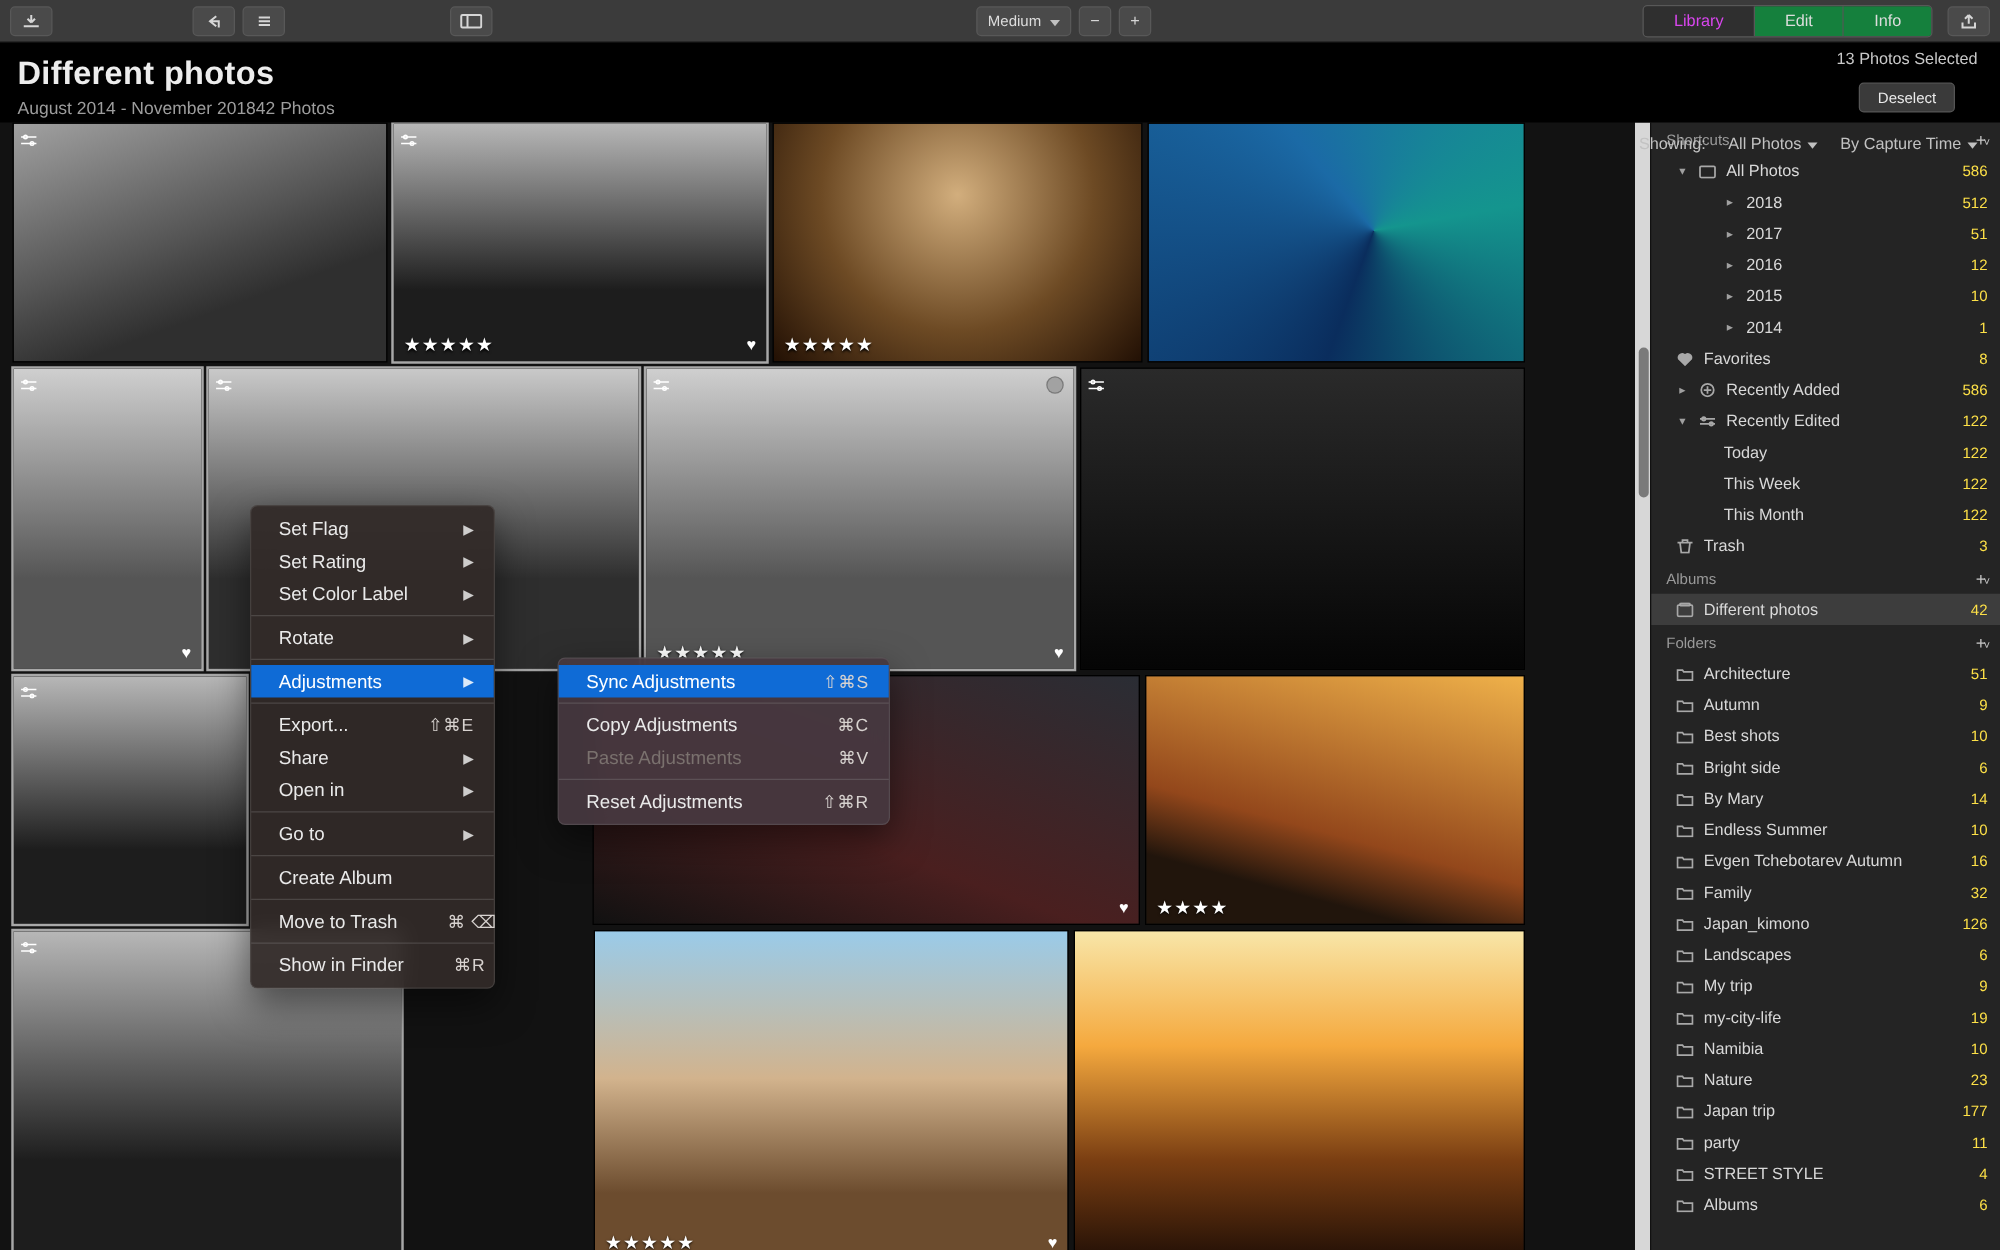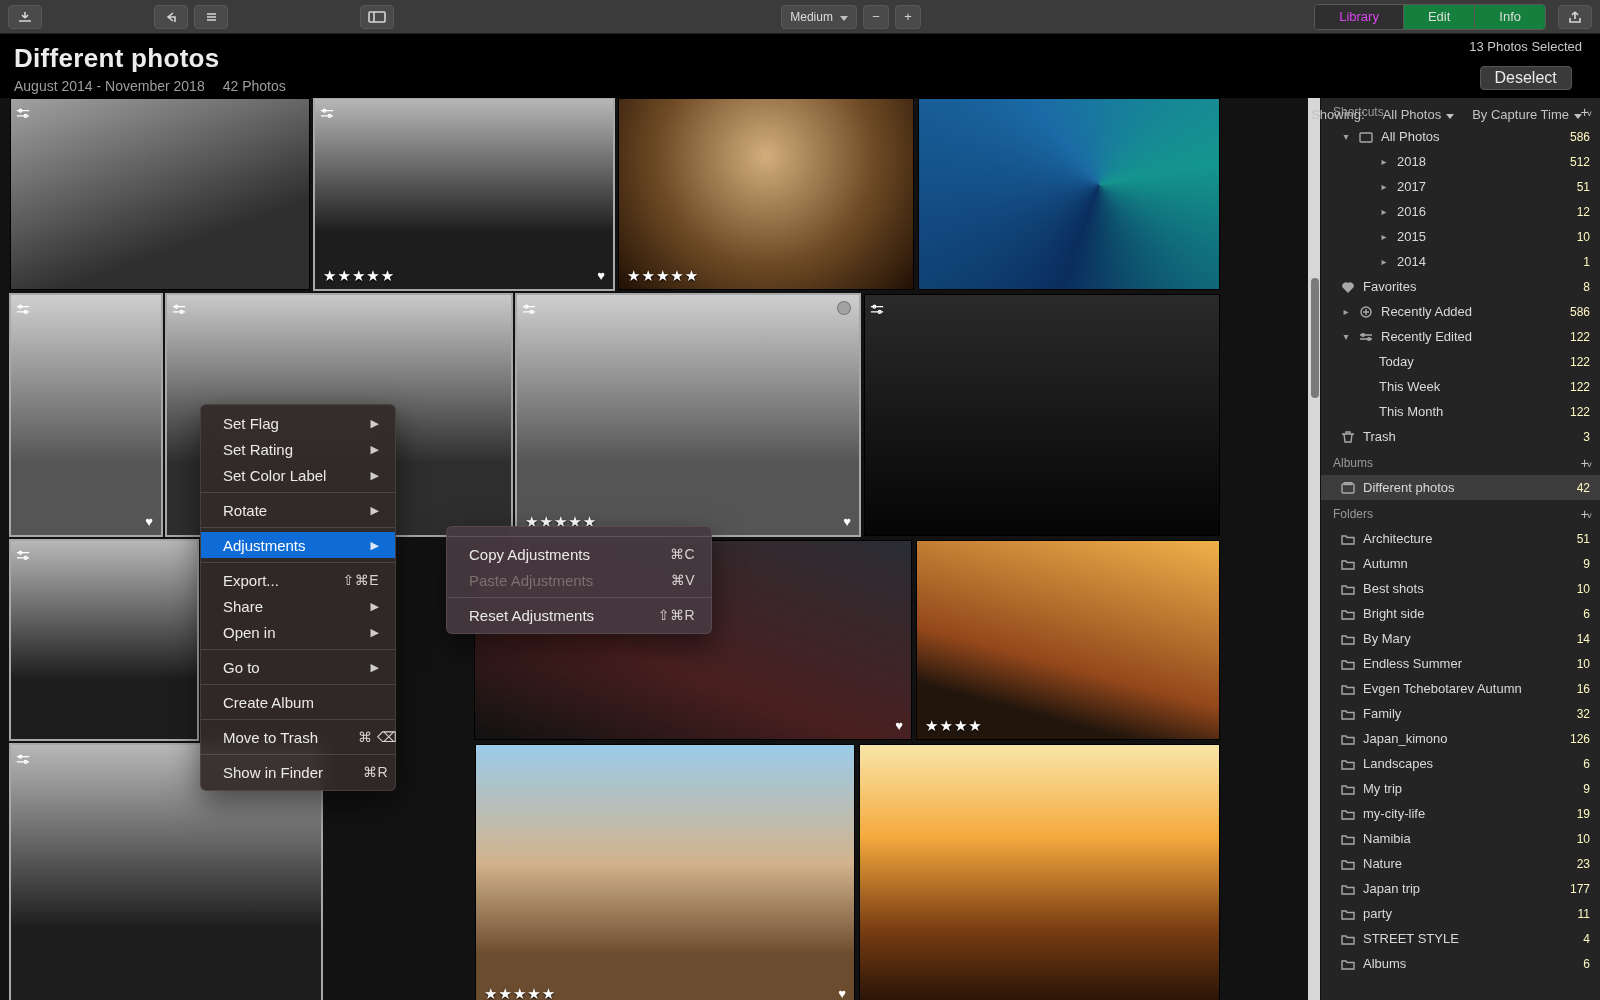--- a/index.html
+++ b/index.html
@@ -11,23 +11,23 @@
   .tb-spacer-sm { width: 100px; }
   .tb-spacer-flex { flex: 1; }
   .tb-pop { height: 24px; background: #4a4a4a; border: 1px solid #585858; border-radius: 4px; padding: 0 8px; display: flex; align-items: center; gap: 4px; font-size: 12px; }
   .seg-tabs { display: flex; height: 26px; border: 1px solid #585858; border-radius: 4px; overflow: hidden; margin-left: 6px; }
   .seg-tab { padding: 0 24px; display: flex; align-items: center; font-size: 13px; background: #15803d; border-right: 1px solid #585858; cursor: pointer; }
   .seg-tab:last-child { border-right: none; }
   .seg-tab.active { background: #2f2f2f; color: #d946ef; }
   
   .header { height: 64px; background: #000; padding: 8px 14px 4px 14px; display: flex; flex-direction: column; justify-content: center; position: relative; }
   .header h1 { color: #ededed; font-size: 26px; font-weight: 700; letter-spacing: .3px; }
-  .header .sub { margin-top: 4px; color: #9d9d9d; font-size: 14px; display: flex; gap: 18px; }
+  .header .sub { margin-top: 4px; color: #9d9d9d; font-size: 14px; display: flex; }
   .header .right-cluster { position: absolute; right: 18px; bottom: 8px; display: flex; align-items: center; gap: 12px; font-size: 13px; color: #c9c9c9; flex-direction: column; }
-  .desel-btn { height: 24px; padding: 0 14px; background: #3a3a3a; border: 1px solid #555; border-radius: 4px; font-size: 16px; color: #eaeaea; display: flex; align-items: center; cursor: pointer; }
+  .desel-btn { height: 24px; padding: 0 14px; background: #3a3a3a; border: 1px solid #555; border-radius: 4px; font-size: 12px; color: #eaeaea; display: flex; align-items: center; cursor: pointer; }
   .showing-row { position: absolute; right: 18px; bottom: -24px; display: flex; align-items: center; gap: 18px; font-size: 13px; color: #c2c2c2; z-index: 2; }
   .showing-row .drop { display: flex; align-items: center; gap: 2px; cursor: pointer; }
   
   .main { position: absolute; top: 98px; left: 0; right: 0; bottom: 0; display: flex; }
   .grid-area { flex: 1; position: relative; background: #121212; overflow: hidden; }
   .sidebar { width: 280px; background: #242424; border-left: 1px solid #111; overflow: hidden; font-size: 13px; }
   
   .scroll-track { position: absolute; top: 0; right: 0; bottom: 0; width: 12px; background: #d7d7d7; }
   .scroll-thumb { position: absolute; top: 180px; right: 1px; width: 8px; height: 120px; background: #7a7a7a; border-radius: 4px; }
   
@@ -57,21 +57,21 @@
   .ctx .row.hl { background: #0f6bd6; color: #fff; }
   .ctx .row.disabled { color: #7a716e; }
   .ctx .sep { height: 1px; background: rgba(160,160,160,.25); margin: 4px 0; }
   .ctx .arrow { font-size: 11px; opacity: .85; }
   .ctx .sc { font-size: 14px; color: #d8d3d0; letter-spacing: .5px; }
   .ctx.sub { background: rgba(70,56,64,0.92); }
   
   .sb-section { padding: 6px 10px 4px 12px; color: #9a9a9a; font-size: 12px; display: flex; justify-content: space-between; align-items: center; }
   .sb-row { height: 25px; display: flex; align-items: center; padding: 0 10px 0 0; color: #d9d9d9; cursor: pointer; }
   .sb-row .name { flex: 1; display: flex; align-items: center; gap: 8px; }
-  .sb-row .count { color: #fef9c3; font-size: 12px; min-width: 28px; text-align: right; }
+  .sb-row .count { color: #fde047; font-size: 12px; min-width: 28px; text-align: right; }
   .sb-row.sel { background: #3d3d3d; }
   .sb-row.ind1 { padding-left: 20px; }
   .sb-row.ind3 { padding-left: 58px; }
   .disc { display: inline-block; width: 10px; text-align: center; color: #a0a0a0; font-size: 10px; }
   .sb-ico { width: 14px; height: 12px; display: inline-flex; }
   .sb-ico svg { stroke: #a8a8a8; fill: none; stroke-width: 1.4; }
   .plus-chev { font-size: 14px; color: #c6c6c6; letter-spacing: -2px; }
   
   .chev-down::after { content: ""; display: inline-block; border-left: 4px solid transparent; border-right: 4px solid transparent; border-top: 5px solid #c0c0c0; margin-left: 3px; }
 </style>
@@ -283,20 +283,24 @@
           <span class="sc">⌘ ⌫</span>
         </div>
         <div class="sep"></div>
         <div class="row">
           <span>Show in Finder</span>
           <span class="sc">⌘R</span>
         </div>
       </div>
 
     <div class="ctx sub" style="left:446px; top:428px; width:266px;" id="ctx-sub">
+        <div class="row hl">
+          <span>Sync Adjustments</span>
+          <span class="sc">⇧⌘S</span>
+        </div>
         <div class="sep"></div>
         <div class="row">
           <span>Copy Adjustments</span>
           <span class="sc">⌘C</span>
         </div>
         <div class="row disabled">
           <span>Paste Adjustments</span>
           <span class="sc">⌘V</span>
         </div>
         <div class="sep"></div>

